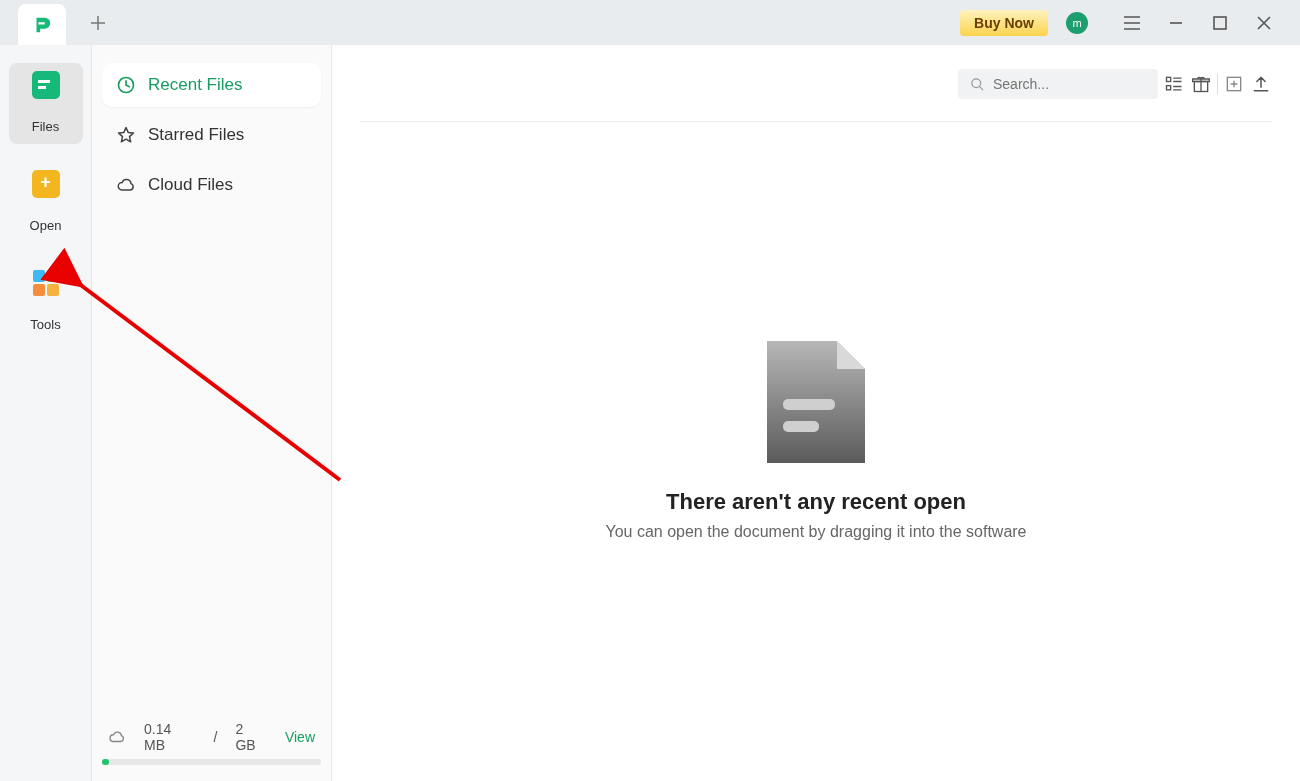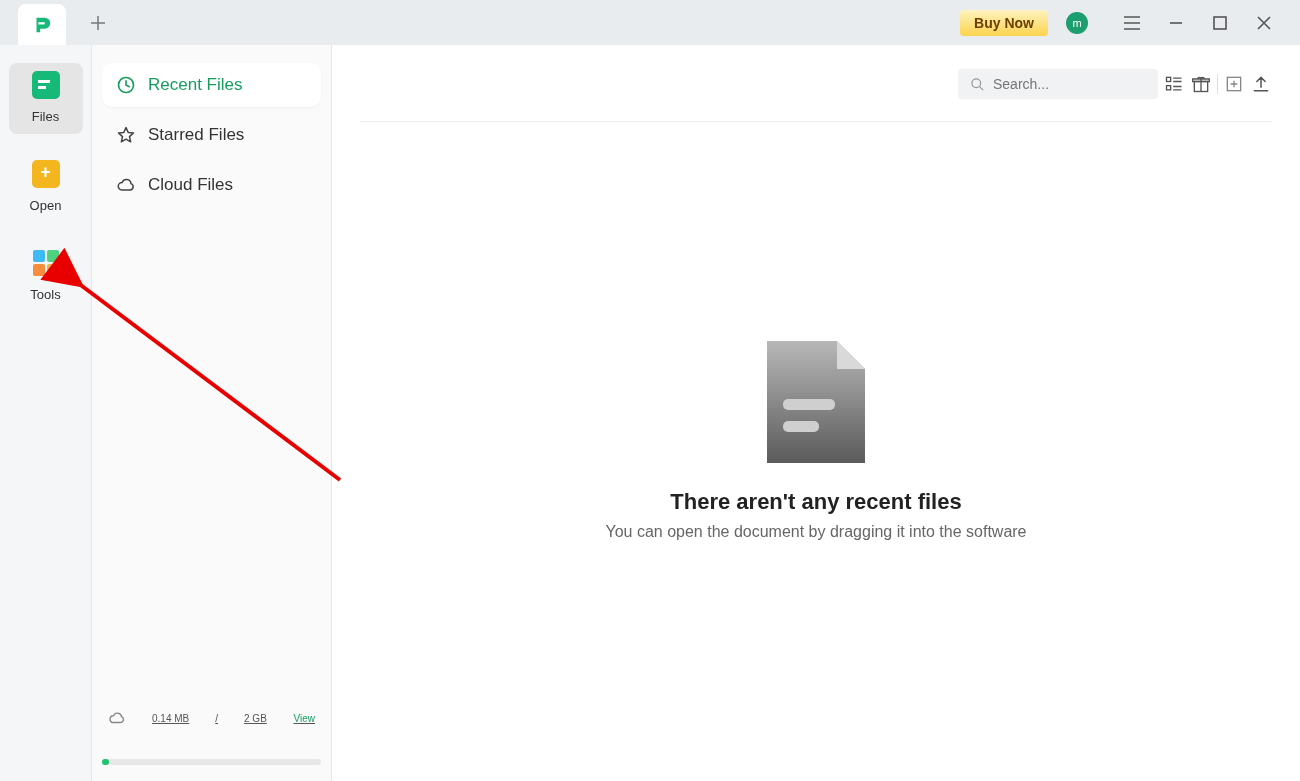--- a/index.html
+++ b/index.html
@@ -81,21 +81,21 @@
   .rail-item {
     width: 74px;
     padding: 8px 0 10px;
     text-align: center;
     border-radius: 8px;
     cursor: pointer;
     margin-bottom: 18px;
     color: #333;
   }
   .rail-item.active { background:#e5e5e5; }
-  .rail-label { font-size: 13px; margin-top: 10px; }
+  .rail-label { font-size: 13px; margin-top: 20px; }
   .rail-icon { width: 28px; height: 28px; margin: 0 auto; border-radius: 5px; }
   .files-icon { background:#17b978; position:relative; }
   .files-icon::after {
     content:""; position:absolute; left:6px; top:9px; width:12px; height:3px; background:#fff;
   }
   .files-icon::before {
     content:""; position:absolute; left:6px; top:15px; width:8px; height:3px; background:#fff;
   }
   .open-icon { background:#f3b61f; position:relative; }
   .open-icon::after {
@@ -105,21 +105,21 @@
   .tools-icon span{ position:absolute; width:12px; height:12px; border-radius:2px;}
   .tools-icon .a{background:#3dbaf5; left:1px; top:1px;}
   .tools-icon .b{background:#4ed27d; left:15px; top:1px;}
   .tools-icon .c{background:#f58d3d; left:1px; top:15px;}
   .tools-icon .d{background:#f5b33d; left:15px; top:15px;}
   .side-list {
     width: 240px;
     border-right: 1px solid #e6e6e6;
     display: flex;
     flex-direction: column;
-    padding: 18px 10px 26px;
+    padding: 18px 10px 0;
     position:relative;
     background:#fafafa;
   }
   .side-btn {
     display: flex;
     align-items: center;
     gap: 12px;
     padding: 12px 14px;
     border-radius: 10px;
     cursor: pointer;
@@ -130,24 +130,23 @@
   .side-btn.active {
     background: #fff;
     color: #179e5f;
     box-shadow: 0 1px 2px rgba(0,0,0,.05);
   }
   .side-foot {
     margin-top: auto;
     padding: 10px 6px;
     display: flex;
     align-items: center;
-    gap:26px;
+    gap:18px;
     color:#555;
-    font-size: 10px;
-    text-decoration: underline;
+    font-size: 14px;
   }
   .side-foot .view-link { color:#179e5f; margin-left:auto; cursor:pointer;}
   .progress {
     position:absolute; bottom:16px; left:10px; right:10px;
     height:6px; background:#e7e7e7; border-radius:3px;
   }
   .progress .fill { width:3%; height:6px; background:#1fc46d; border-radius:3px;}
   .main {
     flex:1;
     padding: 24px 28px;
@@ -326,21 +325,21 @@
           <linearGradient id="g" x1="0" y1="0" x2="0" y2="1">
             <stop offset="0" stop-color="#b7b7b7"></stop>
             <stop offset="1" stop-color="#5b5b5b"></stop>
           </linearGradient>
         </defs>
         <path d="M2 2 h70 l28 28 v94 h-98 z" fill="url(#g)"></path>
         <path d="M72 2 v28 h28 z" fill="#d9d9d9"></path>
         <rect x="18" y="60" width="52" height="11" rx="5" fill="#cfcfcf"></rect>
         <rect x="18" y="82" width="36" height="11" rx="5" fill="#cfcfcf"></rect>
       </svg>
-      <div class="empty-title">There aren't any recent files</div>
+      <div class="empty-title">There aren't any recent open</div>
       <div class="empty-sub">You can open the document by dragging it into the software</div>
     </div>
   </div>
 </div>
 
 <svg class="arrow" style="left:60px; top:265px;" width="300" height="230">
   <defs>
     <marker id="ah" markerWidth="12" markerHeight="12" refX="2" refY="5" orient="auto">
       <path d="M10 0 L0 5 L10 10 z" fill="#e80000"></path>
     </marker>

